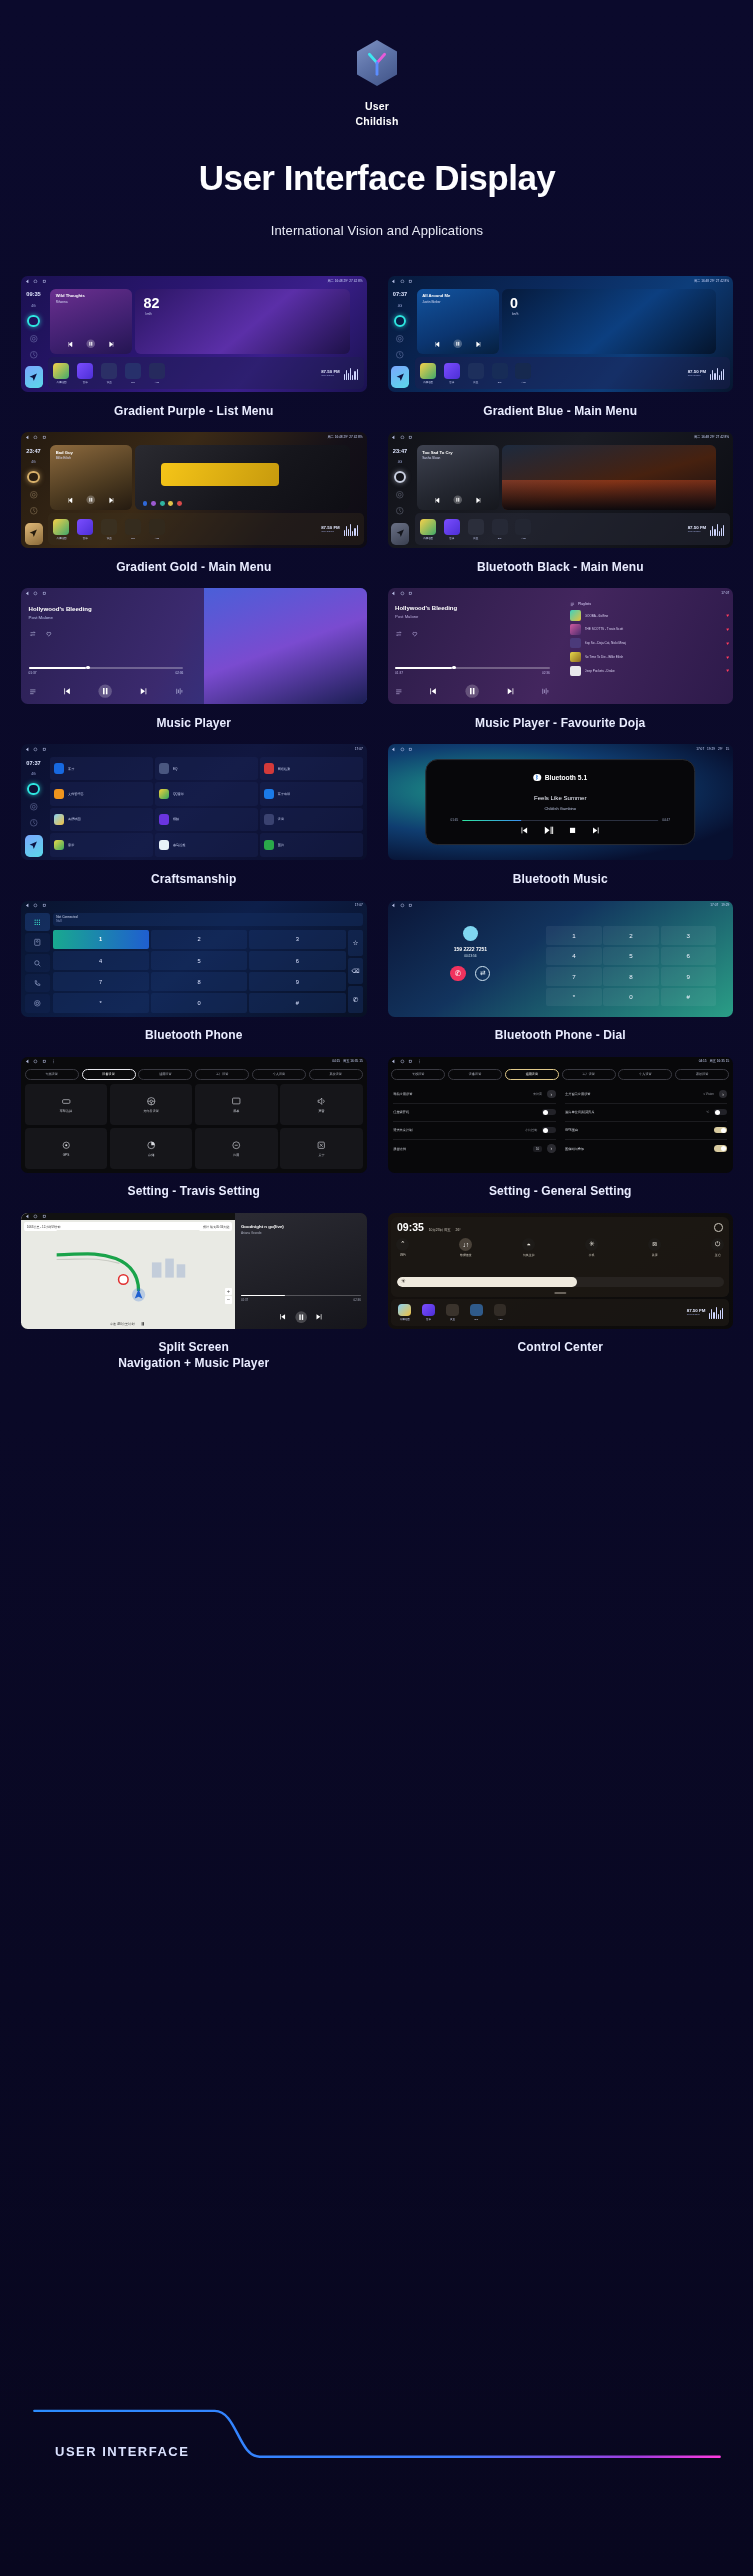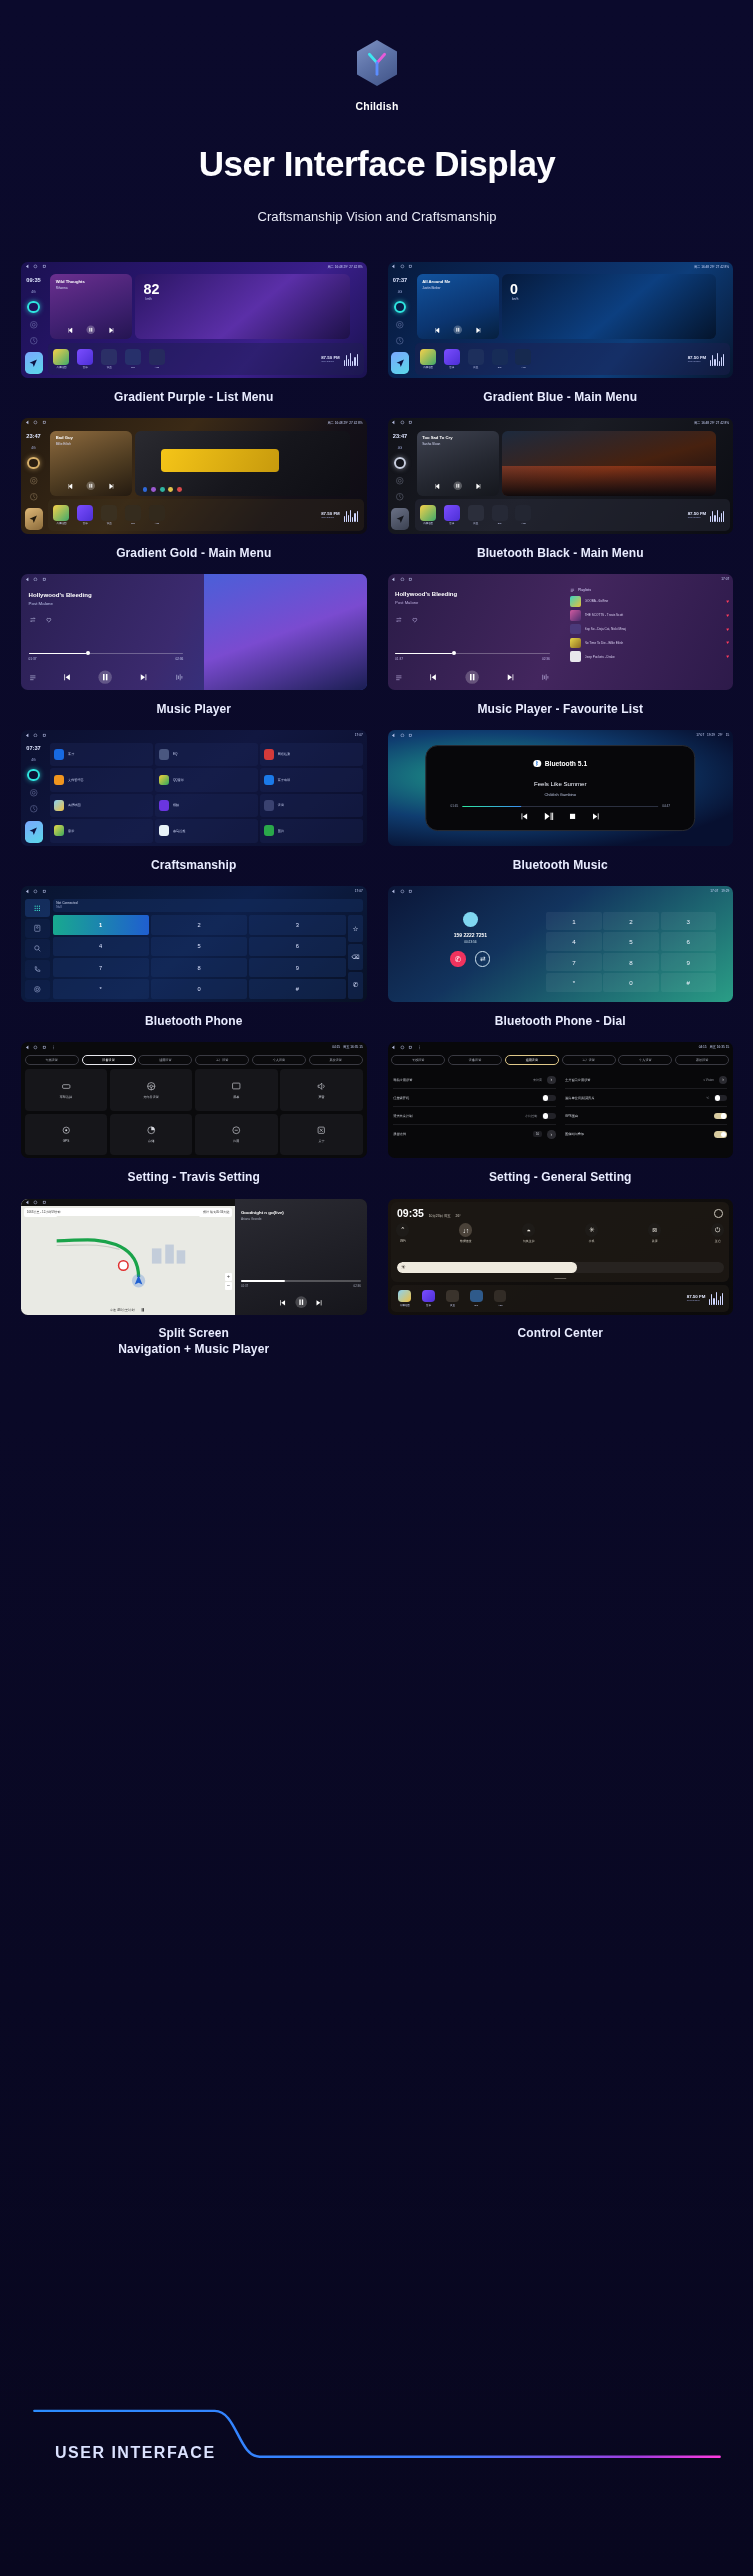--- a/index.html
+++ b/index.html
@@ -130,21 +130,21 @@
   }
   .spd-num { position: absolute; top: 6.7px; left: 8.6px; font-size: 14.3px; color: #fff; font-weight: 700; }
   .spd-u { position: absolute; top: 23px; left: 10.5px; font-size: 2.9px; color: #c6cdf0; }
 
   
   .footer {
     position: absolute; left: 0; right: 0; bottom: 0; height: 248px;
   }
   .foot-label {
     position: absolute; left: 55px; top: 116px;
-    font-size: 16px; font-weight: 700; color: #dbe2ff;
+    font-size: 13px; font-weight: 700; color: #dbe2ff;
     letter-spacing: 1.5px;
   }
 
   .bt-phone-frame {
     position: absolute; left: 50%; top: 50%; transform: translate(-50%,-50%);
     width: 78%; height: 74%; border-radius: 12.4px;
     background: #07070a; border: 1.4px solid #2a2c33;
   }
 </style>
 </head>
@@ -154,24 +154,25 @@
   <div class="logo-wrap">
     <div class="hex">
       <svg class="y" viewBox="0 0 42 48">
         <path d="M13 15 L21 24" stroke="#3ee6f0" stroke-width="3" stroke-linecap="round" fill="none"></path>
         <path d="M29 15 L21 24" stroke="#e45bd8" stroke-width="3" stroke-linecap="round" fill="none"></path>
         <path d="M21 24 L21 36" stroke="#5b8dff" stroke-width="3" stroke-linecap="round" fill="none"></path>
       </svg>
     </div>
   </div>
   <div class="logo-title">
+    <div>User</div>
     <div>Childish</div>
   </div>
   <div class="big-title">User Interface Display</div>
-  <div class="sub-title">Craftsmanship Vision and Craftsmanship</div>
+  <div class="sub-title">International Vision and Applications</div>
 </div>
 
 <div class="grid">
 
   <div class="cell">
     <div class="shot" style="background:linear-gradient(130deg,#1b1152 0%,#2a1670 40%,#3b1f8c 70%,#1a1250 100%);">
       <div class="statusbar">
         <div class="sb-left">
           <svg class="navglyph" viewBox="0 0 10 10">
               <path d="M7 1 L2 5 L7 9 Z" fill="#cfd8ff"></path>
@@ -708,21 +709,21 @@
           <span style="font-size:3.1px;color:#d8d0f0;flex:1;overflow:hidden;white-space:nowrap;">No Time To Die - Billie Eilish</span>
           <span style="color:#ff3b5c;font-size:4.8px;">♥</span>
         </div>
         <div style="display:flex;align-items:center;gap:3.8px;">
           <span style="width:10.5px;height:10.5px;border-radius:1.9px;background:#e8e8ec;flex:none;"></span>
           <span style="font-size:3.1px;color:#d8d0f0;flex:1;overflow:hidden;white-space:nowrap;">Deep Pockets - Drake</span>
           <span style="color:#ff3b5c;font-size:4.8px;">♥</span>
         </div>
       </div>
     </div>
-    <div class="cap">Music Player - Favourite List</div>
+    <div class="cap">Music Player - Favourite Doja</div>
   </div>
 
   <div class="cell">
     <div class="shot" style="background:linear-gradient(140deg,#0b1030 0%,#111740 50%,#0a0e2b 100%);">
       <div class="statusbar">
         <div class="sb-left">
           <svg class="navglyph" viewBox="0 0 10 10">
               <path d="M7 1 L2 5 L7 9 Z" fill="#cfd8ff"></path>
             </svg>
           <svg class="navglyph" viewBox="0 0 10 10">

